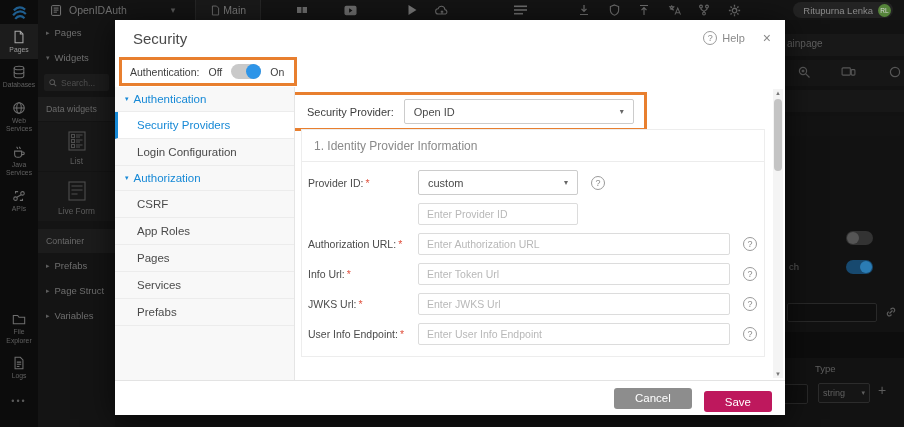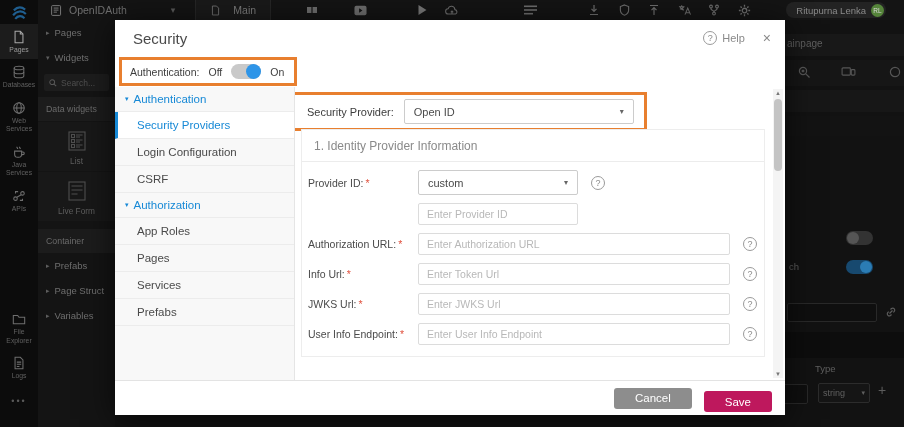--- a/index.html
+++ b/index.html
@@ -6,27 +6,27 @@
   html,body { width:904px; height:427px; overflow:hidden; background:#0e0e0e;
               font-family:"Liberation Sans", sans-serif; }
   #app { position:relative; width:904px; height:427px; background:#121212; }
 
   
   .topbar { position:absolute; left:38px; top:0; right:0; height:20px; background:#141414;
             display:flex; align-items:center; color:#6e6e6e; }
   .tb-proj { display:flex; align-items:center; gap:6px; margin-left:12px; }
   .tb-proj .pname { font-size:10.5px; color:#707070; }
   .tb-chev { margin-left:44px; color:#5a5a5a; font-size:9px; }
-  .tb-tab { margin-left:20px; height:20px; display:flex; align-items:center; gap:12px;
+  .tb-tab { margin-left:20px; height:20px; display:flex; align-items:center; gap:2px;
             background:#1a1a1a; border-left:1px solid #262626; border-right:1px solid #262626;
             padding:0 14px; }
   .tb-tab .tname { font-size:10.5px; color:#7d7d7d; }
   .tb-icons { display:flex; align-items:center; }
   .tb-ic { width:30px; display:flex; justify-content:center; align-items:center; color:#6e6e6e; cursor:pointer; }
-  .userpill { position:absolute; right:18px; top:2px; height:16px; background:#232323;
+  .userpill { position:absolute; right:11px; top:2px; height:16px; background:#232323;
               border-radius:8px; display:flex; align-items:center; gap:5px; padding:0 2px 0 10px; }
   .userpill .uname { font-size:9.5px; color:#8a8a8a; white-space:nowrap; }
   .avatar { width:13px; height:13px; border-radius:50%; background:#55843a; color:#d8d8d8;
             font-size:6.5px; display:flex; align-items:center; justify-content:center; }
 
   
   .rail { position:absolute; left:0; top:0; width:38px; height:427px; background:#0c0c0c; }
   .logo { height:24px; display:flex; align-items:center; justify-content:center; }
   .rail-item { display:flex; flex-direction:column; align-items:center; gap:2px;
                padding:6px 0 5px; color:#666; cursor:pointer; }
@@ -409,25 +409,25 @@
       </div>
     </div>
     <div class="m-body">
       <div class="m-nav">
         <div class="nav-row section">
           <span class="tri">▾</span>
           <span>Authentication</span>
         </div>
         <div class="nav-row item sel">Security Providers</div>
         <div class="nav-row item">Login Configuration</div>
-        <div class="nav-row item">CSRF</div>
         <div class="nav-row section">
           <span class="tri">▾</span>
           <span>Authorization</span>
         </div>
+        <div class="nav-row item">CSRF</div>
         <div class="nav-row item">App Roles</div>
         <div class="nav-row item">Pages</div>
         <div class="nav-row item">Services</div>
         <div class="nav-row item">Prefabs</div>
       </div>
       <div class="m-content">
         <div class="prov-box">
           <span class="plabel">Security Provider:</span>
           <div class="select" style="width:230px;">
             <span>Open ID</span>

